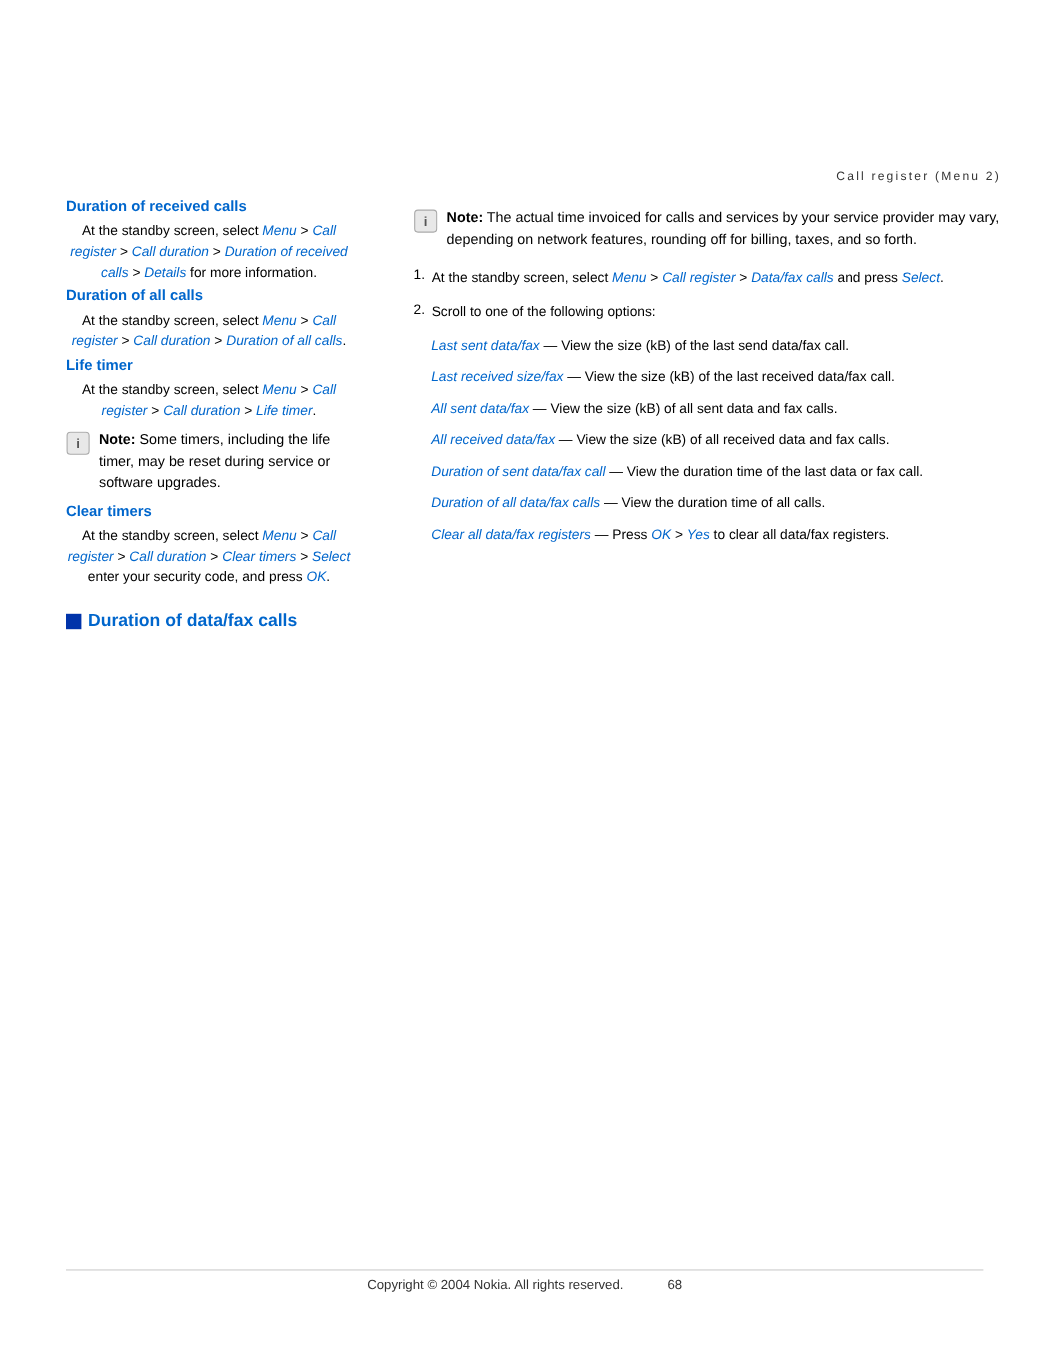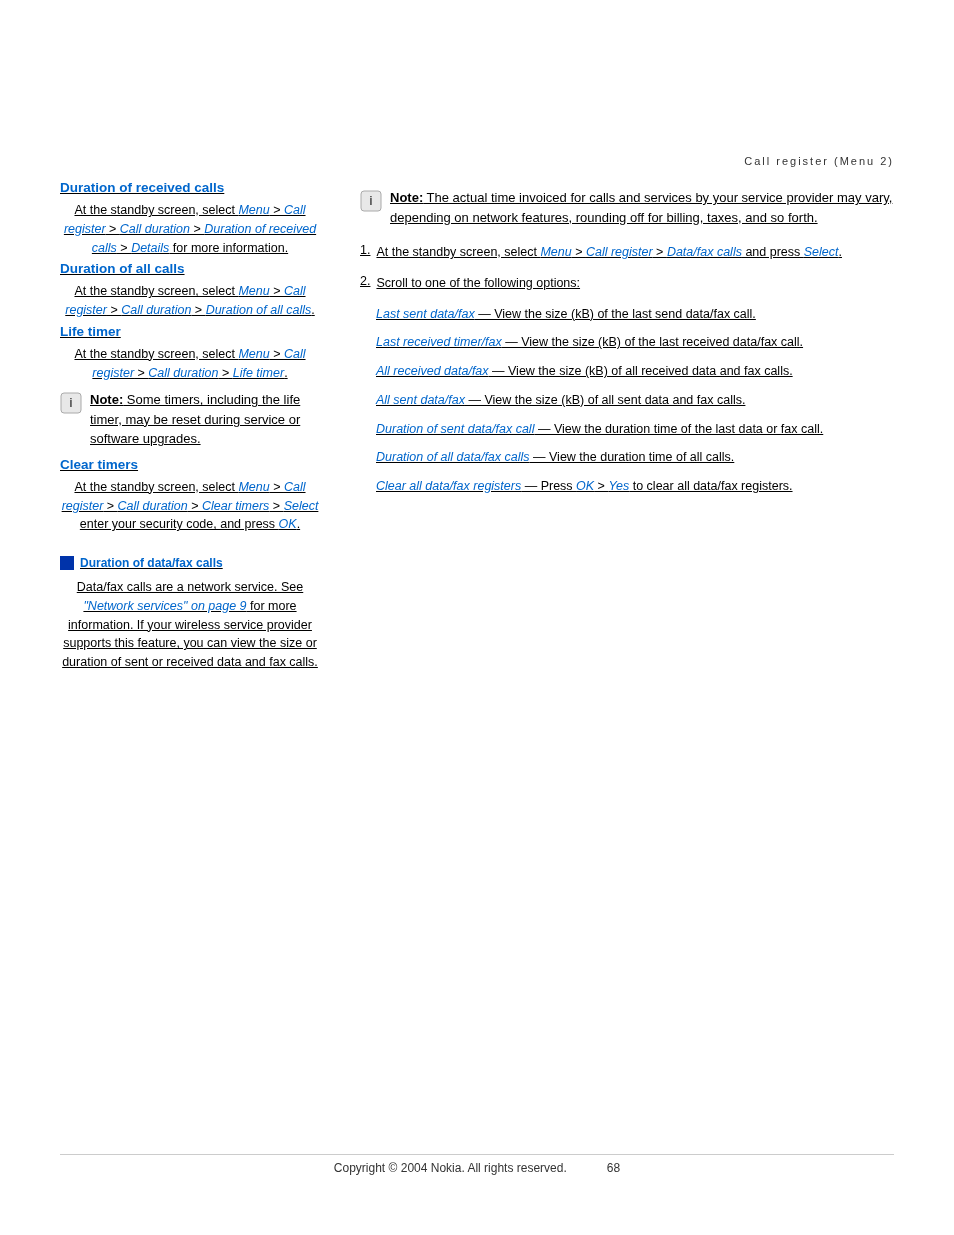--- a/index.html
+++ b/index.html
@@ -16,35 +16,34 @@
       width: 954px;
       min-height: 1235px;
       background: #fff;
       display: flex;
       flex-direction: column;
     }
     .content-area {
       display: flex;
       flex-direction: row;
       padding: 180px 28px 60px 60px;
-      gap: 40px;
+      gap: 56px;
       flex: 1;
-      text-decoration: underline;
     }
     .left-column {
       width: 260px;
       flex-shrink: 0;
     }
     .right-column {
       flex: 1;
     }
     .page-header {
       position: absolute;
       top: 155px;
-      right: 60px;
+      right: 44px;
       font-size: 11px;
       letter-spacing: 2px;
       color: #333;
       font-style: normal;
     }
     .section-heading {
       color: #0066cc;
       font-size: 13.5px;
       font-weight: bold;
       margin-bottom: 6px;
@@ -80,21 +79,21 @@
     .note-text {
       font-size: 13px;
       line-height: 1.5;
       color: #000;
     }
     .note-text strong {
       font-weight: bold;
     }
     .big-section-heading {
       color: #0066cc;
-      font-size: 12px;
+      font-size: 16px;
       font-weight: bold;
       margin-bottom: 8px;
       margin-top: 22px;
       display: flex;
       align-items: center;
       gap: 6px;
     }
     .blue-square {
       width: 14px;
       height: 14px;
@@ -204,23 +203,20 @@
           &gt; <span class="italic-link">Call register</span> &gt; <span class="italic-link">Call duration</span> &gt;
           <span class="italic-link">Clear timers</span> &gt; <span class="italic-link">Select</span> enter your security code, and press <span class="italic-link">OK</span>.
         </div>
       </div>
 
       <div>
         <div class="big-section-heading">
           <span class="blue-square"></span>
           <span>Duration of data/fax calls</span>
         </div>
-        <div class="section-body">
-          Data/fax calls are a network service. See <span class="italic-link">"Network services" on page 9</span> for more information. If your wireless service provider supports this feature, you can view the size or duration of sent or received data and fax calls.
-        </div>
       </div>
 
     </div>
 
     <div class="right-column">
 
       <div class="note-box" style="margin-bottom:16px;">
         <div class="note-icon">
           <svg width="22" height="22" viewBox="0 0 22 22">
             <rect x="1" y="1" width="20" height="20" rx="3" fill="#e8e8e8" stroke="#aaa" stroke-width="1"></rect>
@@ -249,33 +245,33 @@
       <div style="padding-left: 16px;">
 
         <div class="scroll-item">
           <div class="scroll-item-text">
             <span class="italic-link">Last sent data/fax</span> — View the size (kB) of the last send data/fax call.
           </div>
         </div>
 
         <div class="scroll-item">
           <div class="scroll-item-text">
-            <span class="italic-link">Last received timer/fax</span> — View the size (kB) of the last received data/fax call.
+            <span class="italic-link">Last received size/fax</span> — View the size (kB) of the last received data/fax call.
+          </div>
+        </div>
+
+        <div class="scroll-item">
+          <div class="scroll-item-text">
+            <span class="italic-link">All sent data/fax</span> — View the size (kB) of all sent data and fax calls.
           </div>
         </div>
 
         <div class="scroll-item">
           <div class="scroll-item-text">
             <span class="italic-link">All received data/fax</span> — View the size (kB) of all received data and fax calls.
-          </div>
-        </div>
-
-        <div class="scroll-item">
-          <div class="scroll-item-text">
-            <span class="italic-link">All sent data/fax</span> — View the size (kB) of all sent data and fax calls.
           </div>
         </div>
 
         <div class="scroll-item">
           <div class="scroll-item-text">
             <span class="italic-link">Duration of sent data/fax call</span> — View the duration time of the last data or fax call.
           </div>
         </div>
 
         <div class="scroll-item">

